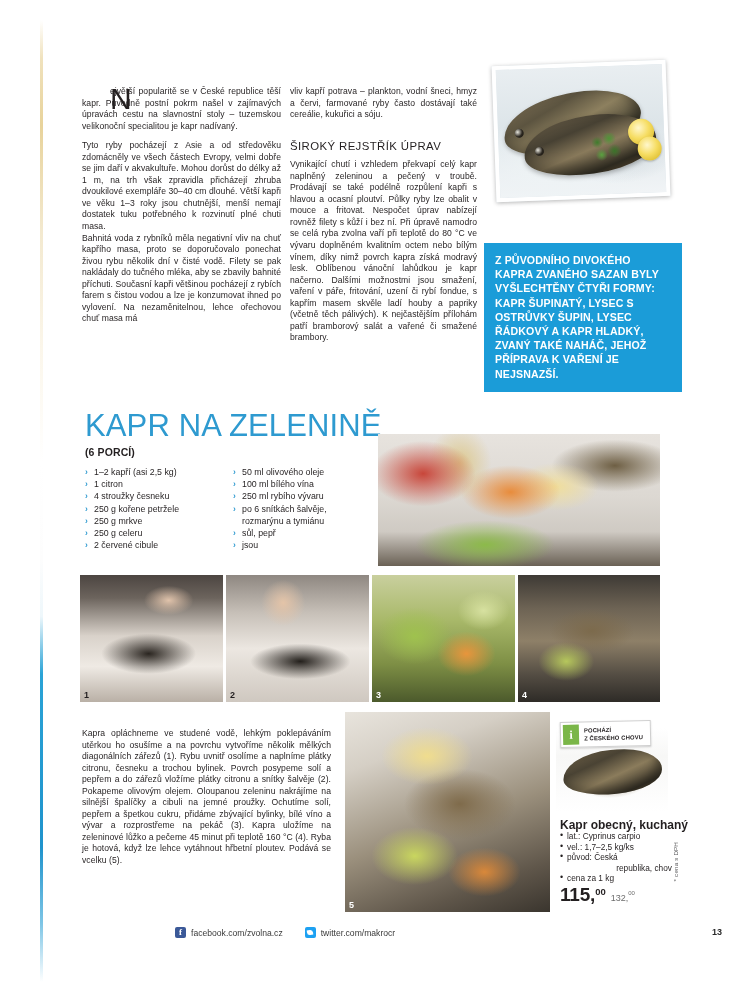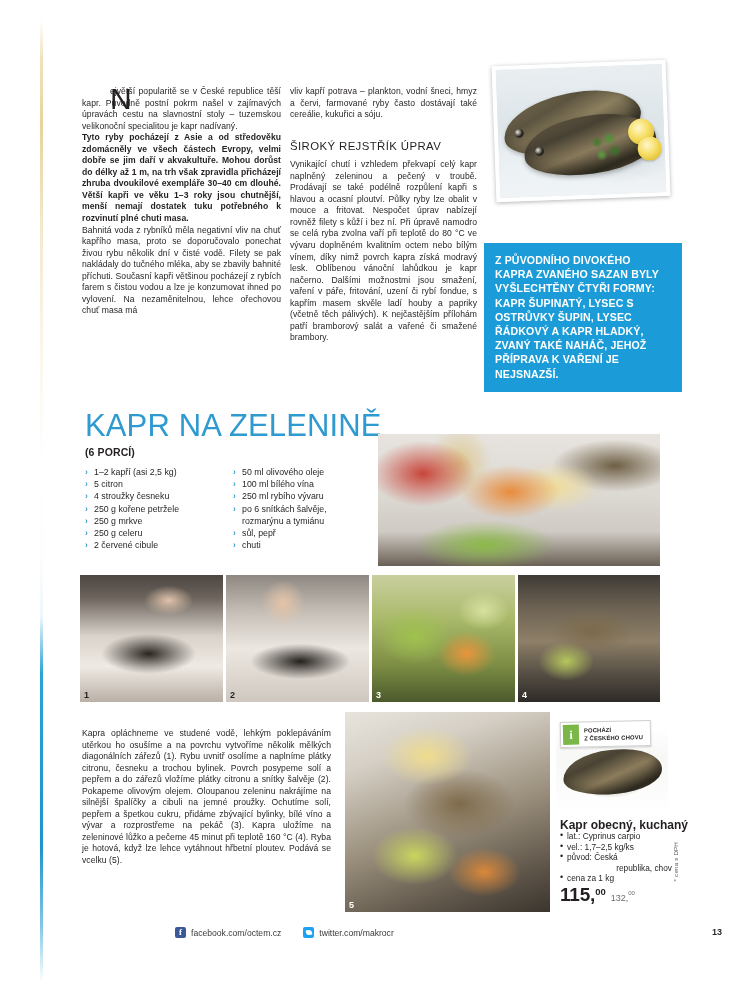--- a/index.html
+++ b/index.html
@@ -198,58 +198,58 @@
     <div class="lemon a"></div>
     <div class="lemon b"></div>
   </div>
 </div>
 
 <div class="col" style="left:82px;top:86px;width:199px;">
   <p class="dropcap-para" style="text-indent:28px;">
     <span class="dropcap">N</span>
     <span>ejvětší popularitě se v České republice těší kapr. Původně postní pokrm našel v zajímavých úpravách cestu na slavnostní stoly – tuzemskou velikonoční specialitou je kapr nadívaný.</span>
   </p>
-  <p style="margin-top:0;font-weight:bold;">Tyto ryby pocházejí z Asie a od středověku zdomácněly ve všech částech Evropy, velmi dobře se jim daří v akvakultuře. Mohou dorůst do délky až 1 m, na trh však zpravidla přicházejí zhruba dvoukilové exempláře 30–40 cm dlouhé. Větší kapři ve věku 1–3 roky jsou chutnější, menší nemají dostatek tuku potřebného k rozvinutí plné chuti masa.</p>
+  <p style="margin-top:8px;">Tyto ryby pocházejí z Asie a od středověku zdomácněly ve všech částech Evropy, velmi dobře se jim daří v akvakultuře. Mohou dorůst do délky až 1 m, na trh však zpravidla přicházejí zhruba dvoukilové exempláře 30–40 cm dlouhé. Větší kapři ve věku 1–3 roky jsou chutnější, menší nemají dostatek tuku potřebného k rozvinutí plné chuti masa.</p>
   <p>Bahnitá voda z rybníků měla negativní vliv na chuť kapřího masa, proto se doporučovalo ponechat živou rybu několik dní v čisté vodě. Filety se pak nakládaly do tučného mléka, aby se zbavily bahnité příchuti. Současní kapři většinou pocházejí z rybích farem s čistou vodou a lze je konzumovat ihned po vylovení. Na nezaměnitelnou, lehce ořechovou chuť masa má</p>
 </div>
 
 <div class="col" style="left:290px;top:86px;width:187px;">
   <p>vliv kapří potrava – plankton, vodní šneci, hmyz a červi, farmované ryby často dostávají také cereálie, kukuřici a sóju.</p>
   <h2 class="section" style="margin-top:20px;">ŠIROKÝ REJSTŘÍK ÚPRAV</h2>
   <p>Vynikající chutí i vzhledem překvapí celý kapr naplněný zeleninou a pečený v troubě. Prodávají se také podélně rozpůlení kapři s hlavou a ocasní ploutví. Půlky ryby lze obalit v mouce a fritovat. Nespočet úprav nabízejí rovněž filety s kůží i bez ní. Při úpravě namodro se celá ryba zvolna vaří při teplotě do 80 °C ve vývaru doplněném kvalitním octem nebo bílým vínem, díky nimž povrch kapra získá modravý lesk. Oblíbenou vánoční lahůdkou je kapr načerno. Dalšími možnostmi jsou smažení, vaření v páře, fritování, uzení či rybí fondue, s kapřím masem skvěle ladí houby a papriky (včetně těch pálivých). K nejčastějším přílohám patří bramborový salát a vařené či smažené brambory.</p>
 </div>
 
 <div class="callout">
   <span class="txt">Z původního divokého kapra zvaného sazan byly vyšlechtěny čtyři formy: kapr šupinatý, lysec s ostrůvky šupin, lysec řádkový a kapr hladký, zvaný také naháč, jehož příprava k vaření je nejsnazší.</span>
 </div>
 
 <div class="recipe-title">KAPR NA ZELENINĚ</div>
 <div class="recipe-portions">(6 PORCÍ)</div>
 
 <div class="ing" style="left:85px;top:466px;width:150px;">
   <ul>
     <li><span class="b">›</span><span>1–2 kapří (asi 2,5 kg)</span></li>
-    <li><span class="b">›</span><span>5 citron</span></li>
+    <li><span class="b">›</span><span>1 citron</span></li>
     <li><span class="b">›</span><span>4 stroužky česneku</span></li>
     <li><span class="b">›</span><span>250 g kořene petržele</span></li>
     <li><span class="b">›</span><span>250 g mrkve</span></li>
     <li><span class="b">›</span><span>250 g celeru</span></li>
     <li><span class="b">›</span><span>2 červené cibule</span></li>
   </ul>
 </div>
 
 <div class="ing" style="left:233px;top:466px;width:150px;">
   <ul>
     <li><span class="b">›</span><span>50 ml olivového oleje</span></li>
     <li><span class="b">›</span><span>100 ml bílého vína</span></li>
     <li><span class="b">›</span><span>250 ml rybího vývaru</span></li>
     <li><span class="b">›</span><span>po 6 snítkách šalvěje,</span></li>
     <li class="cont"><span>rozmarýnu a tymiánu</span></li>
     <li><span class="b">›</span><span>sůl, pepř</span></li>
-    <li><span class="b">›</span><span>chuti</span></li>
+    <li><span class="b">›</span><span>jsou</span></li>
   </ul>
 </div>
 
 <div class="ph ph-hero"></div>
 
 <div class="ph ph-1">
   <span class="num">1</span>
 </div>
 <div class="ph ph-2">
   <span class="num">2</span>
@@ -293,17 +293,17 @@
 </div>
 
 <div class="price">
   <span class="main">115,</span><span class="cents">00</span><span class="old">132,</span><span class="old oldc" style="margin-left:0;">00</span>
 </div>
 
 <div class="dph">* cena s DPH</div>
 
 <div class="footer">
   <span class="fb">f</span>
-  <span class="flabel">facebook.com/octem.cz</span>
+  <span class="flabel">facebook.com/zvolna.cz</span>
   <span class="tw"></span>
   <span class="flabel last">twitter.com/makrocr</span>
 </div>
 <div class="pageno">13</div>
 
 </body></html>

